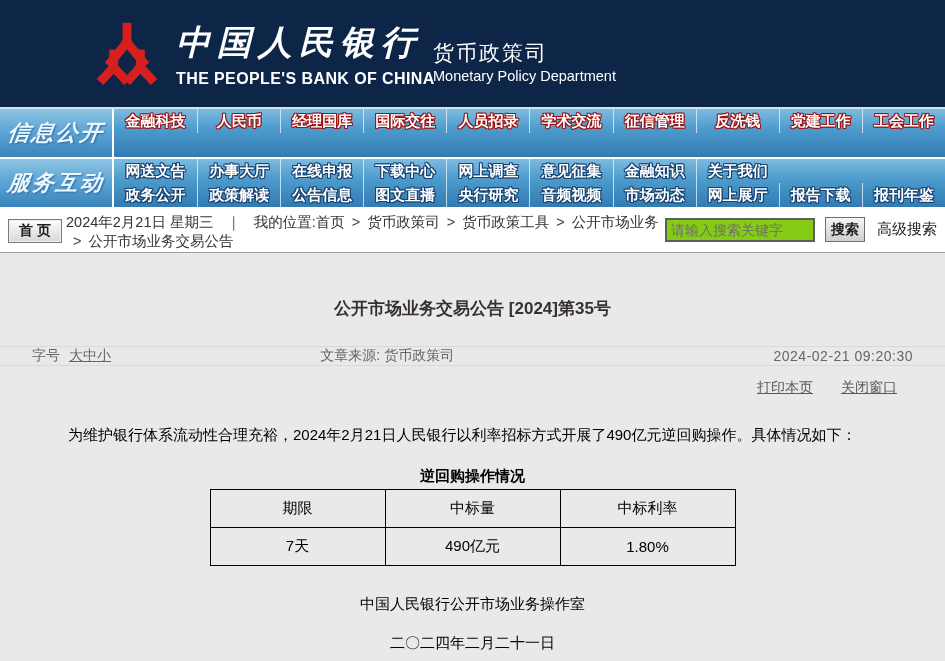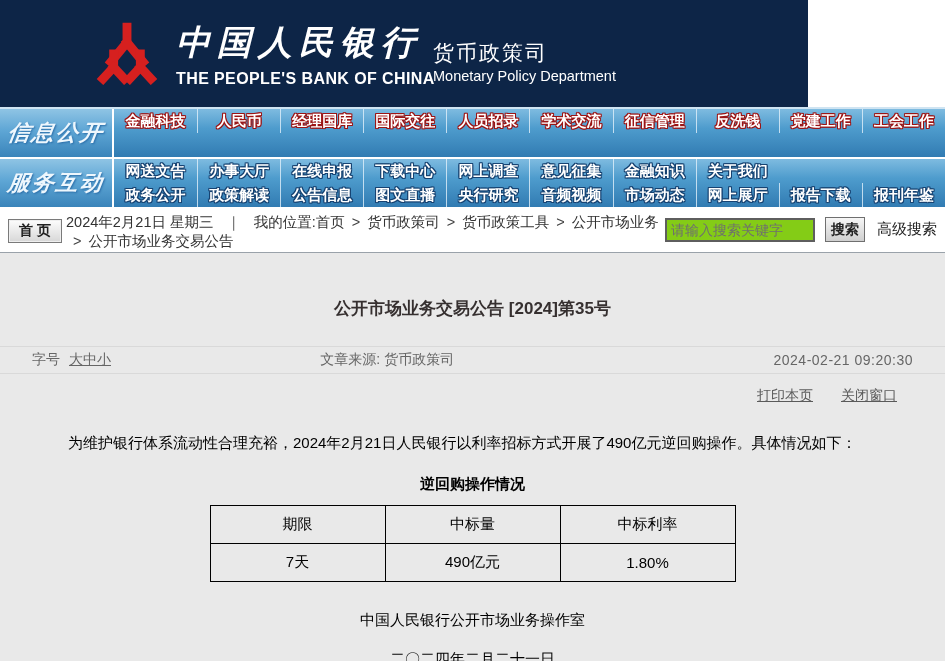--- a/index.html
+++ b/index.html
@@ -1,21 +1,21 @@
 <!DOCTYPE html>
 <html><head>
 <meta charset="utf-8">
 <style>
   * { margin:0; padding:0; box-sizing:border-box; }
   html,body { width:945px; height:661px; overflow:hidden; }
   body { font-family:"Liberation Sans","DejaVu Sans",sans-serif; background:#fff; }
 
   
   .site-header{
-    position:relative; width:808px; height:107px;
+    position:relative; width:945px; height:107px;
     background:
       radial-gradient(circle 90px at 40px 70px, rgba(90,140,200,.25), rgba(0,0,0,0) 70%),
       radial-gradient(circle 120px at 880px 20px, rgba(90,140,200,.20), rgba(0,0,0,0) 70%),
       linear-gradient(180deg,#081833 0%, #0d2547 45%, #143precede 0,#143764 80%, #1c4a80 100%);
     background-color:#0d2547;
   }
   .emblem{ position:absolute; left:95px; top:21px; }
   .bank-name{ position:absolute; left:176px; top:24px; color:#fff; }
   .bank-name .cn{ font-family:"Liberation Serif","DejaVu Serif",serif; font-weight:bold;
     font-size:34px; letter-spacing:7px; line-height:38px; font-style:italic; }
@@ -63,32 +63,32 @@
     padding:0 4px; color:#333; background:#84cc16; }
   .search-input::placeholder{ color:#6f6f6f; }
   .search-btn{ margin-left:10px; width:40px; height:25px;
     background:linear-gradient(180deg,#f6f6f6,#cfcfcf); border:1px solid #6f6f6f;
     font-size:14px; font-weight:bold; color:#222; cursor:pointer; }
   .adv-search{ margin-left:12px; font-size:15px; color:#222; cursor:pointer; }
 
   
   .content{ width:945px; height:408px; background:#e9e9e9; }
   .article-title{ text-align:center; padding-top:44px; font-size:17px; font-weight:bold; color:#363030; }
-  .meta-band{ margin-top:26px; height:28px; border-top:1px solid #d9d9d9; border-bottom:1px solid #d9d9d9;
+  .meta-band{ margin-top:26px; height:20px; border-top:1px solid #d9d9d9; border-bottom:1px solid #d9d9d9;
     display:flex; align-items:center; padding:0 32px; font-size:14px; color:#666; }
   .meta-left{ display:flex; align-items:center; gap:9px; }
   .size-link{ text-decoration:underline; cursor:pointer; color:#666; }
   .meta-center{ flex:1; text-align:center; padding-right:110px; }
   .meta-right{ letter-spacing:.5px; }
   .doc-links{ display:flex; justify-content:flex-end; gap:28px; padding:13px 48px 0 0;
     font-size:14px; color:#5a5a5a; }
   .doc-links span{ text-decoration:underline; cursor:pointer; }
   .article-body{ margin:27px 38px 0 38px; font-size:15px; color:#000; text-indent:2em; line-height:22px; }
   .table-title{ text-align:center; margin-top:21px; font-size:15px; font-weight:bold; color:#000; }
-  table.op-table{ margin:11px auto 0 auto; border-collapse:collapse; }
+  table.op-table{ margin:3px auto 0 auto; border-collapse:collapse; }
   .op-table th,.op-table td{ border:1px solid #000; width:175px; height:38px;
     text-align:center; font-size:15px; font-weight:normal; color:#000; }
   .signature{ text-align:center; margin-top:29px; font-size:15px; color:#000; }
   .sign-date{ text-align:center; margin-top:20px; font-size:15px; color:#000; }
 </style>
 </head>
 <body>
 
 <div class="site-header">
   <div class="emblem">

